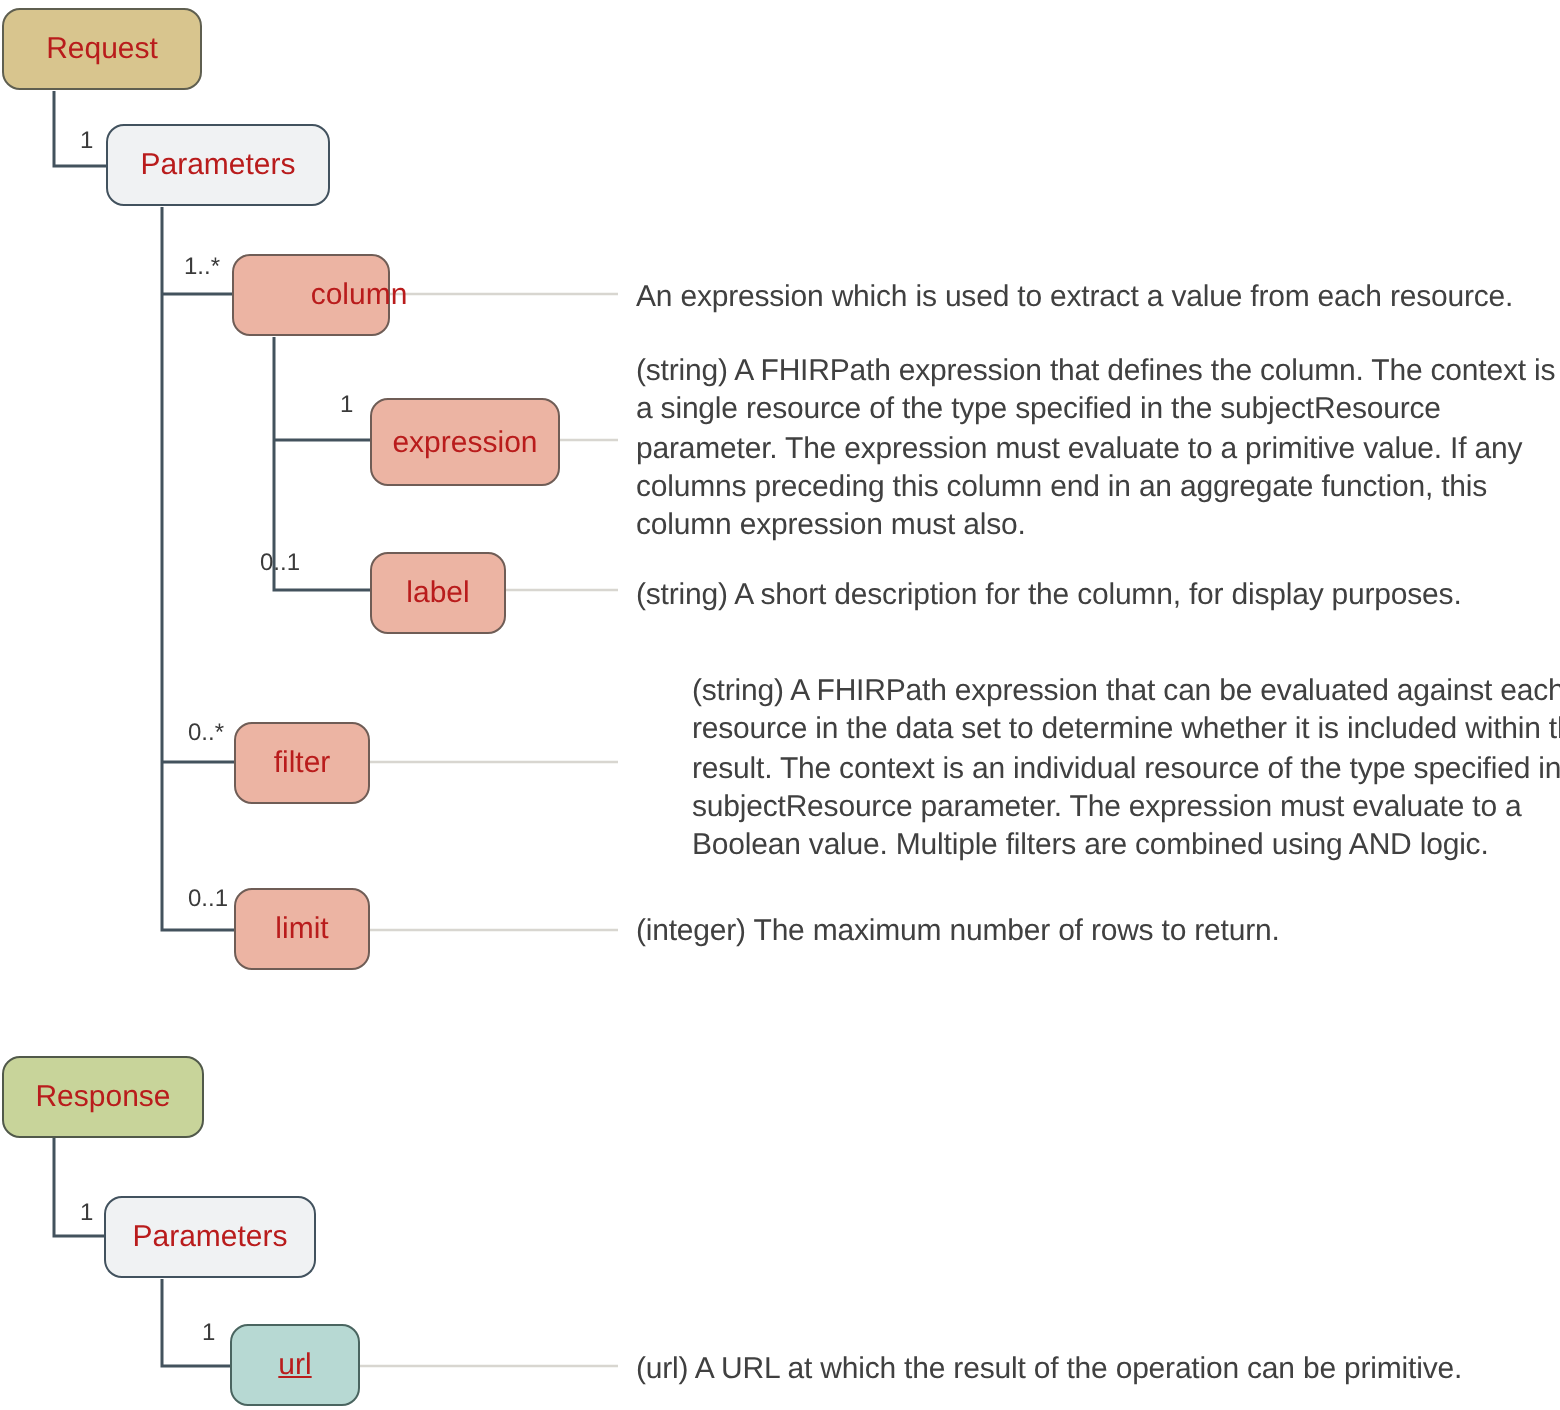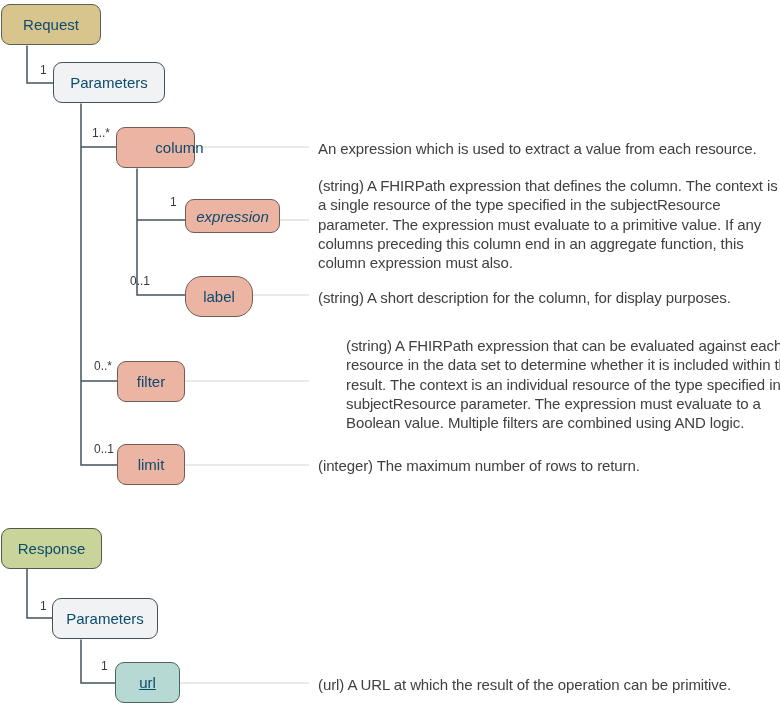--- a/index.html
+++ b/index.html
@@ -17,21 +17,21 @@
 
   .node {
     position: absolute;
     height: 41px;
     box-sizing: border-box;
     border-radius: 9px;
     display: flex;
     align-items: center;
     justify-content: center;
     font-size: 15px;
-    color: #0c4a6e;
+    color: #b91c1c;
     border: 1.5px solid #555;
     white-space: nowrap;
   }
   .n-request  { background: #d8c58e; border-color: #5f5f50; }
   .n-params   { background: #f0f2f3; border-color: #42525e; }
   .n-input    { background: #ecb4a3; border-color: #6f5d56; }
   .n-response { background: #c8d49a; border-color: #51594a; }
   .n-output   { background: #b7d9d3; border-color: #4a6560; }
 
   .card {
@@ -71,22 +71,22 @@
     <path class="dlink" d="M280 220 H309"></path>
     <path class="dlink" d="M253 295 H309"></path>
     <path class="dlink" d="M185 381 H309"></path>
     <path class="dlink" d="M185 465 H309"></path>
     <path class="dlink" d="M172 683 H309"></path>
   </svg>
 
   <div class="node n-request" style="left:1px;   top:4px;   width:100px;">Request</div>
   <div class="node n-params" style="left:53px;  top:62px;  width:112px;">Parameters</div>
   <div class="node n-input" style="left:116px; top:127px; width:79px;padding-left:48px;">column</div>
-  <div class="node n-input" style="left:185px; top:199px; width:95px; height:34px;font-style:italic;">expression</div>
-  <div class="node n-input" style="left:185px; top:276px; width:68px;border-radius:17px;">label</div>
+  <div class="node n-input" style="left:185px; top:199px; width:95px; height:44px;">expression</div>
+  <div class="node n-input" style="left:185px; top:276px; width:68px;">label</div>
   <div class="node n-input" style="left:117px; top:361px; width:68px;">filter</div>
   <div class="node n-input" style="left:117px; top:444px; width:68px;">limit</div>
   <div class="node n-response" style="left:1px;   top:528px; width:101px;">Response</div>
   <div class="node n-params" style="left:52px;  top:598px; width:106px;">Parameters</div>
   <div class="node n-output" style="left:115px; top:662px; width:65px;text-decoration:underline;">url</div>
 
   <span class="card" style="left:40px;  top:63px;">1</span>
   <span class="card" style="left:92px;  top:126px;">1..*</span>
   <span class="card" style="left:170px; top:195px;">1</span>
   <span class="card" style="left:130px; top:274px;">0..1</span>

